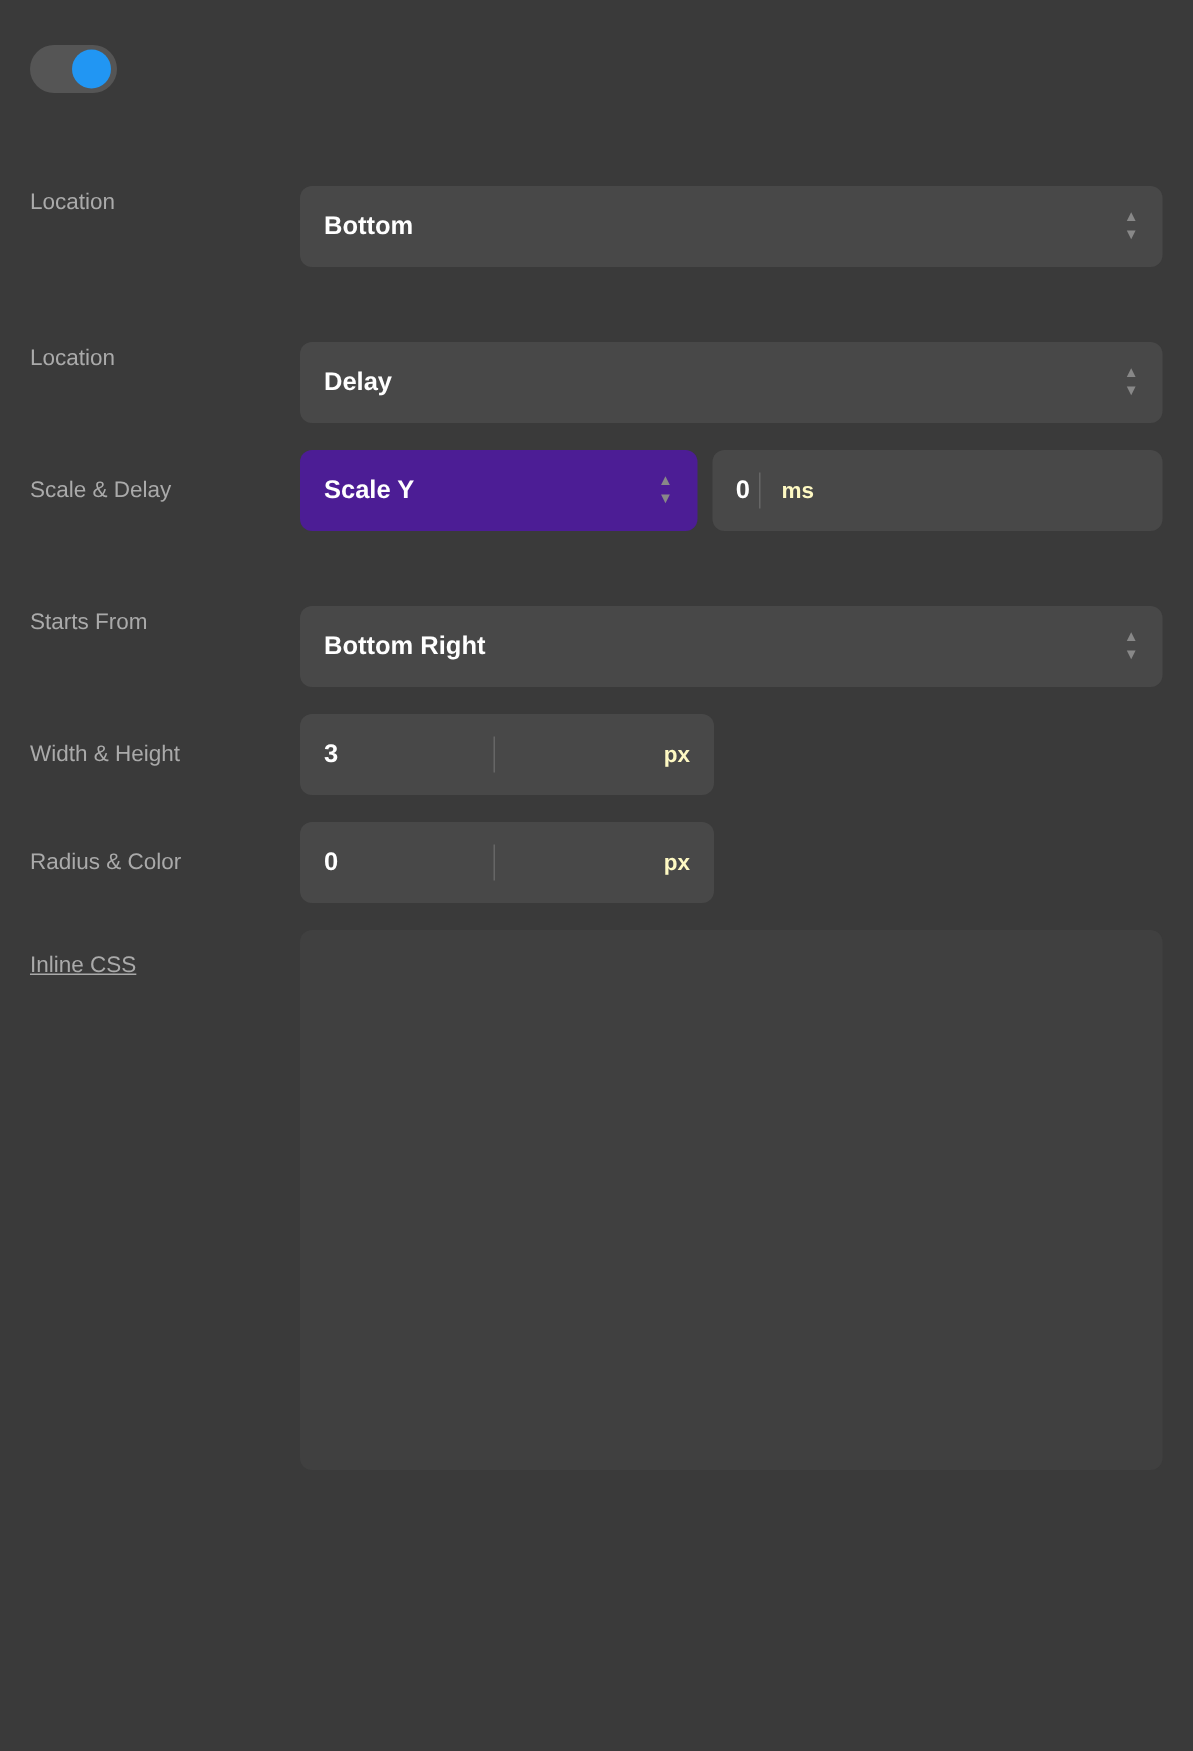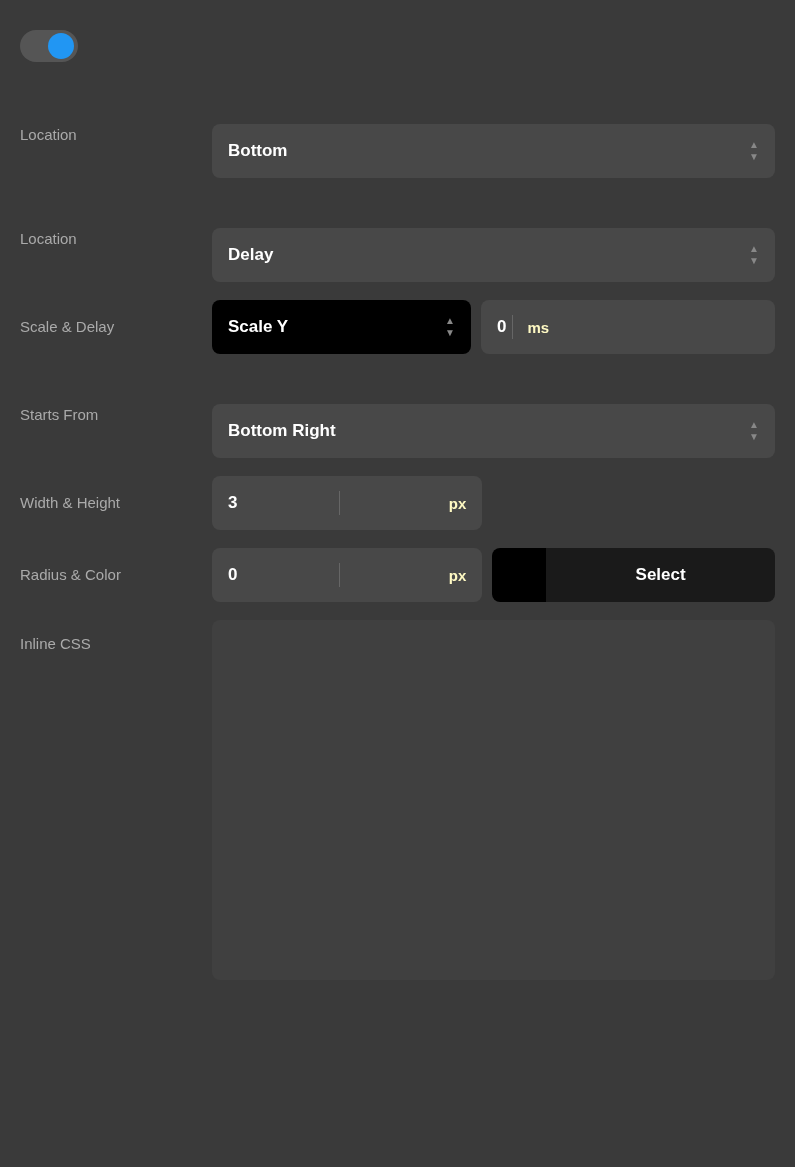--- a/index.html
+++ b/index.html
@@ -51,21 +51,21 @@
       position: absolute;
       top: 3px;
       right: 4px;
       transition: right 0.2s;
     }
 
     .form-row {
       display: flex;
       align-items: center;
       margin-bottom: 18px;
-      gap: 12px;
+      gap: 0;
       justify-content: flex-end;
     }
 
     .row-label {
       width: 180px;
       min-width: 180px;
       font-size: 15px;
       color: #aaaaaa;
       line-height: 1.3;
       padding-right: 10px;
@@ -185,21 +185,21 @@
     .select-label {
       flex: 1;
       text-align: center;
       font-size: 17px;
       font-weight: 700;
       color: #ffffff;
     }
 
     .scale-select {
       flex: 0 0 46%;
-      background-color: #000000;
+      background-color: #4c1d95;
       border: none;
       border-radius: 8px;
       padding: 14px 16px;
       color: #ffffff;
       font-size: 17px;
       font-weight: 700;
       display: flex;
       align-items: center;
       justify-content: space-between;
       cursor: pointer;
@@ -298,25 +298,21 @@
 </div>
 
 <div class="form-row">
   <div class="row-label">Radius &amp; Color</div>
   <div class="controls-area">
     <div class="input-control small">
       <span class="input-value">0</span>
       <div class="divider-line"></div>
       <span class="input-unit">px</span>
     </div>
-    <div class="color-select-btn">
-      <div class="color-swatch"></div>
-      <span class="select-label">Select</span>
-    </div>
   </div>
 </div>
 
 <div class="form-row" style="align-items: flex-start;">
-  <div class="row-label" style="padding-top: 14px;">Inline CSS</div>
+  <div class="row-label" style="padding-top: 14px; text-decoration: underline;">Inline CSS</div>
   <div class="controls-area">
     <textarea class="inline-css-textarea" style=""></textarea>
   </div>
 </div>
 
 </body></html>

